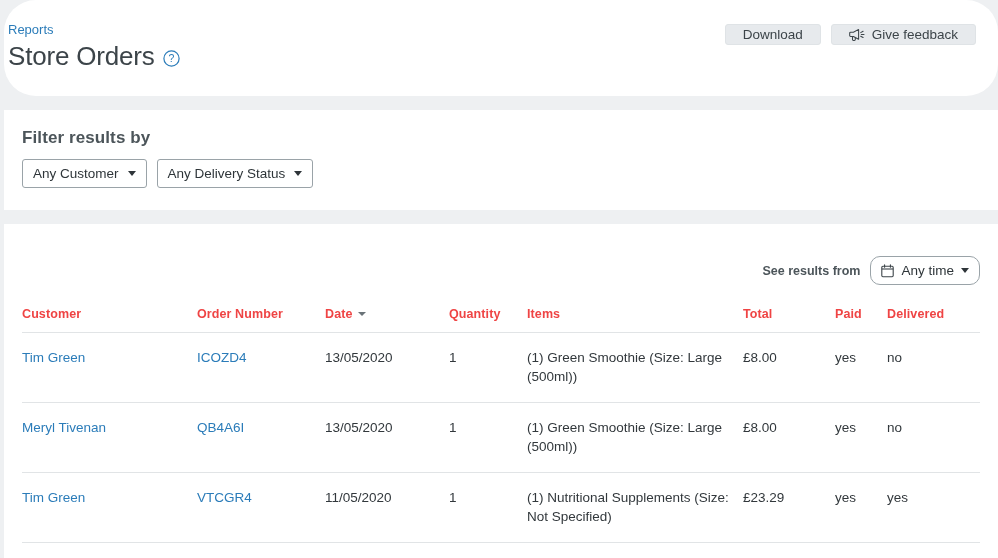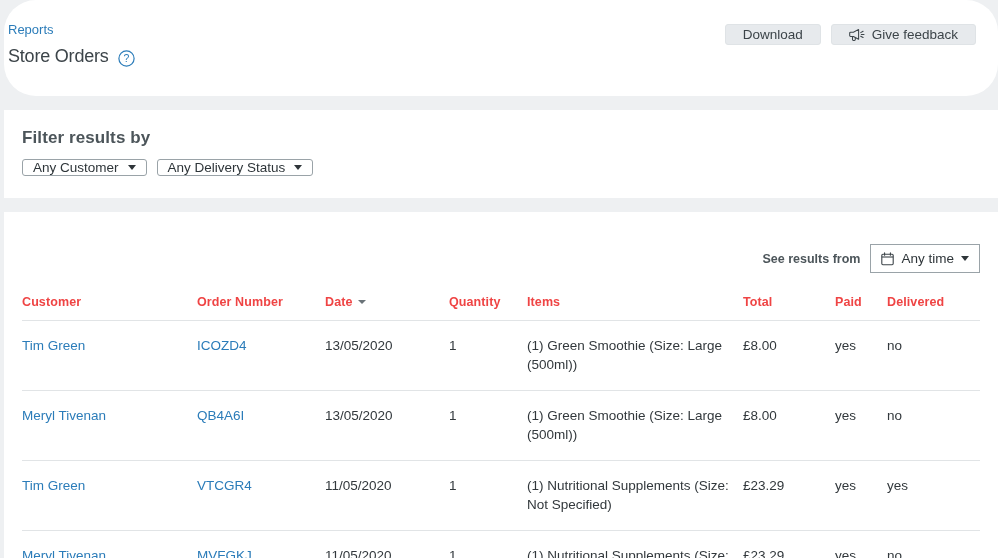--- a/index.html
+++ b/index.html
@@ -46,21 +46,21 @@
     line-height: 15px;
     margin-bottom: 3px;
     cursor: pointer;
   }
   .title-row {
     display: flex;
     align-items: center;
     gap: 9px;
   }
   .page-title {
-    font-size: 18px;
+    font-size: 26px;
     font-weight: 400;
     color: #3c4449;
     line-height: 32px;
     letter-spacing: -0.2px;
   }
   .help-icon {
     width: 17px;
     height: 17px;
     display: inline-flex;
     align-items: center;
@@ -102,21 +102,21 @@
     font-weight: bold;
     color: #4c555a;
     margin-bottom: 11px;
     letter-spacing: 0.1px;
   }
   .filter-row { display: flex; gap: 10px; }
   .select-pill {
     background: #ffffff;
     border: 1px solid #9aa3a8;
     border-radius: 3px;
-    height: 17px;
+    height: 29px;
     padding: 0 10px;
     display: inline-flex;
     align-items: center;
     gap: 9px;
     font-size: 13.5px;
     color: #2e3539;
     cursor: pointer;
     white-space: nowrap;
   }
   .caret {
@@ -137,21 +137,21 @@
     padding: 32px 0 22px 0;
   }
   .toolbar-label {
     font-size: 12.5px;
     font-weight: bold;
     color: #4c555a;
   }
   .date-pill {
     background: #ffffff;
     border: 1px solid #9aa3a8;
-    border-radius: 0;
+    border-radius: 10px;
     height: 29px;
     padding: 0 10px;
     display: inline-flex;
     align-items: center;
     gap: 7px;
     font-size: 13.5px;
     color: #2e3539;
     cursor: pointer;
     white-space: nowrap;
   }

